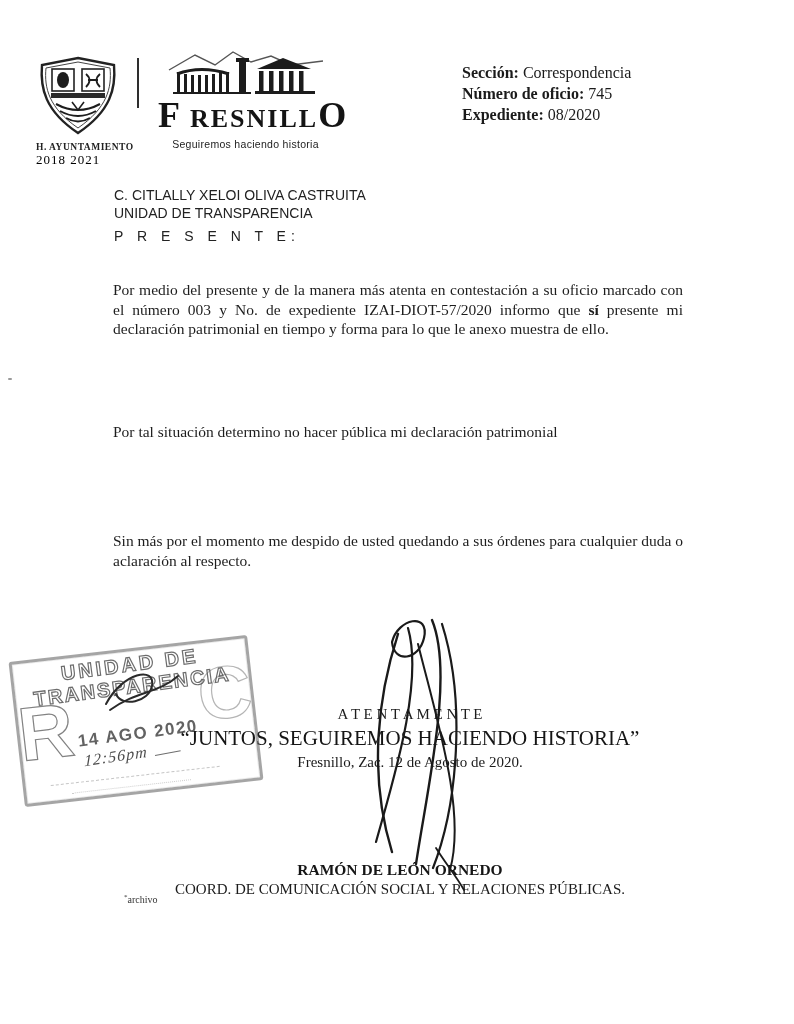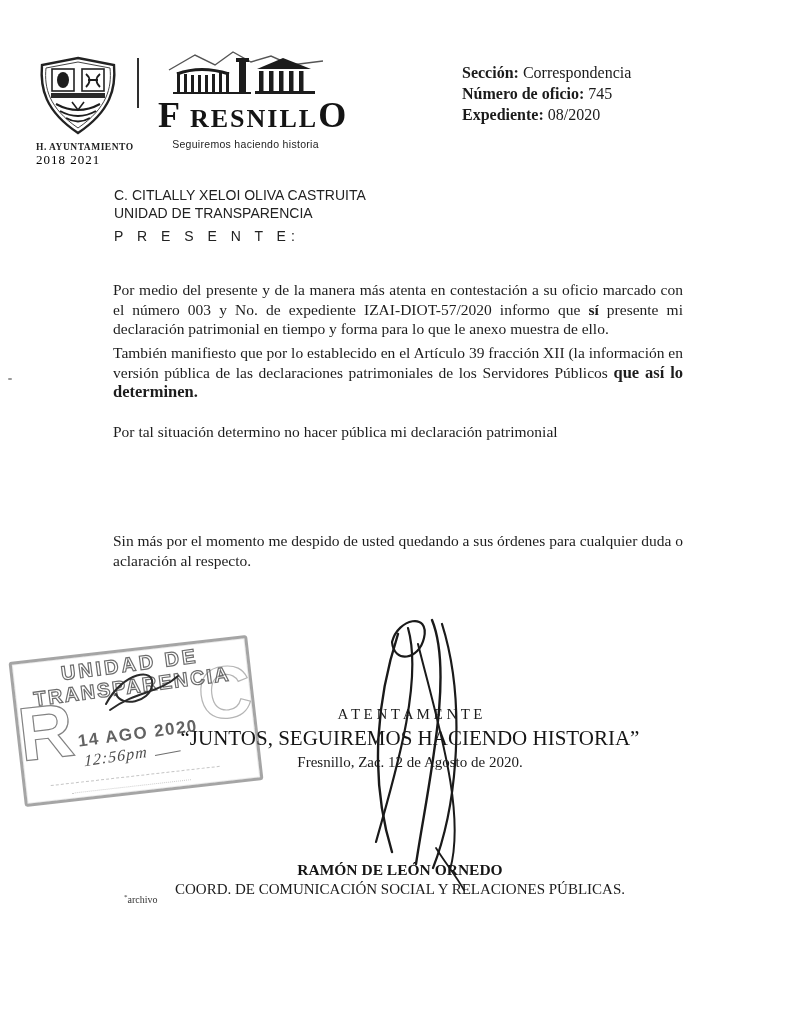--- a/index.html
+++ b/index.html
@@ -131,21 +131,20 @@
   </div>
 
   <div class="addressee">
     <div>C. CITLALLY XELOI OLIVA CASTRUITA</div>
     <div>UNIDAD DE TRANSPARENCIA</div>
     <div class="addr-presente">P R E S E N T E:</div>
   </div>
 
   <p class="para p1"><span>Por medio del presente y de la manera más atenta en contestación  a su oficio marcado con el número 003 y No. de expediente IZAI-DIOT-57/2020 informo que </span><span class="bold">sí</span><span> presente mi declaración  patrimonial en tiempo y forma para lo que le anexo muestra de ello.</span></p>
 
-  <p class="para p2"><span>También manifiesto que por lo establecido en el Artículo 39 fracción  XII (la información en versión pública de las declaraciones patrimoniales de los  Servidores Públicos </span><span class="bold">que así lo determinen.</span></p>
 
   <p class="para p3">Por tal situación determino no hacer pública mi declaración patrimonial</p>
 
   <p class="para p4">Sin más por el momento me despido de usted quedando a sus órdenes para cualquier duda o aclaración al respecto.</p>
 
   <div class="stamp">
     <div class="stamp-border"></div>
     <div class="stamp-l1 outline-txt">UNIDAD DE</div>
     <div class="stamp-l2 outline-txt">TRANSPARENCIA</div>
     <div class="stamp-big-r outline-txt">R</div>

